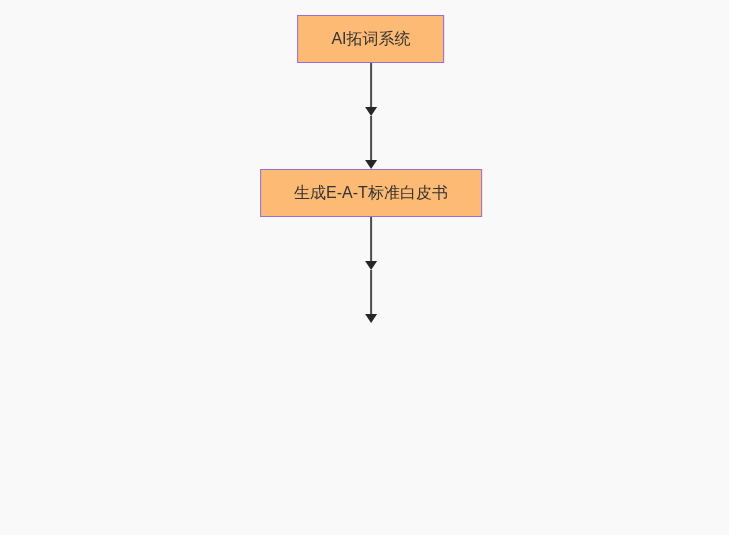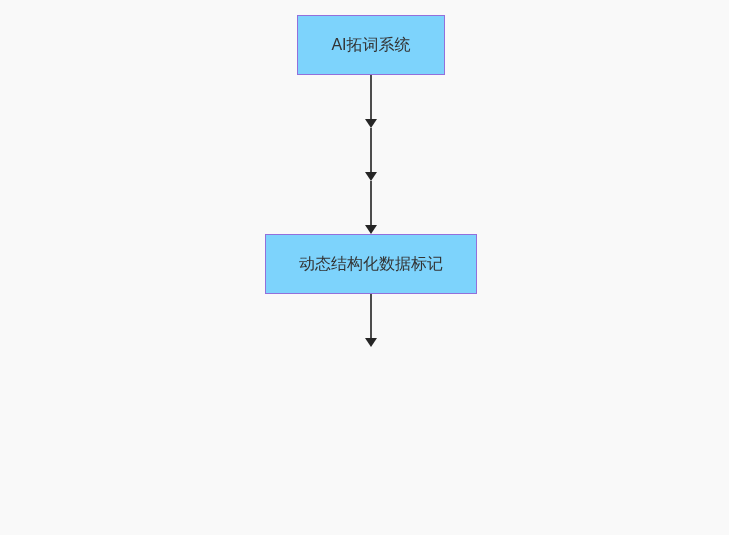--- a/index.html
+++ b/index.html
@@ -19,26 +19,26 @@
     position: absolute;
     top: 15px;
     left: 371px;
     transform: translateX(-50%);
     display: flex;
     flex-direction: column;
     align-items: center;
   }
   .node {
     box-sizing: border-box;
-    height: 60px;
+    height: 48px;
     padding: 0 33px;
     display: flex;
     align-items: center;
     justify-content: center;
-    background: #7dd3fc;
+    background: #fdba74;
     border: 1px solid #9370db;
     color: #333333;
     font-size: 16px;
     line-height: 1;
     white-space: nowrap;
   }
   .arrow {
     height: 53px;
     width: 12px;
     display: flex;
@@ -73,29 +73,29 @@
       <div class="line"></div>
       <div class="head"></div>
     </div>
 
 
     <div class="arrow">
       <div class="line"></div>
       <div class="head"></div>
     </div>
 
+    <div class="node">
+      <span>生成E-A-T标准白皮书</span>
+    </div>
 
     <div class="arrow">
       <div class="line"></div>
       <div class="head"></div>
     </div>
 
-    <div class="node">
-      <span>动态结构化数据标记</span>
-    </div>
 
     <div class="arrow">
       <div class="line"></div>
       <div class="head"></div>
     </div>
 
 
   </div>
 </div>
 

